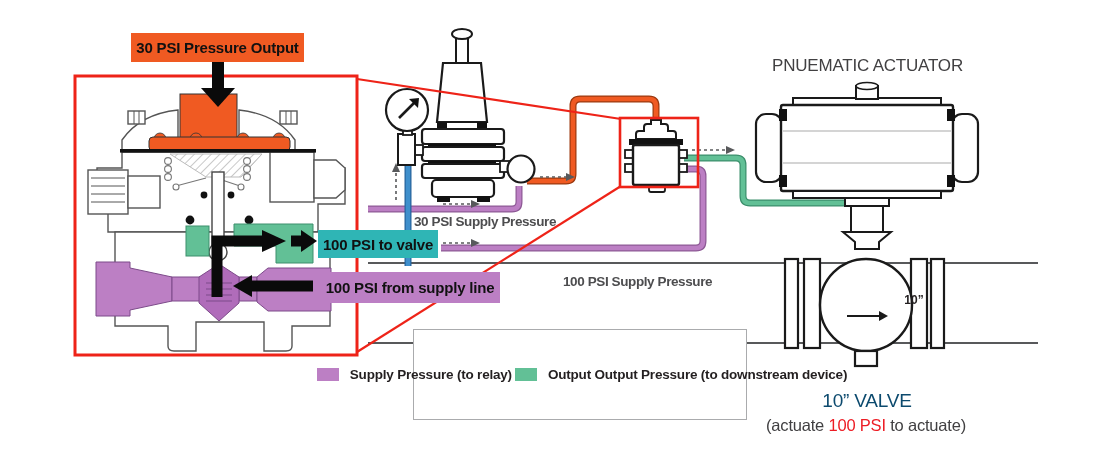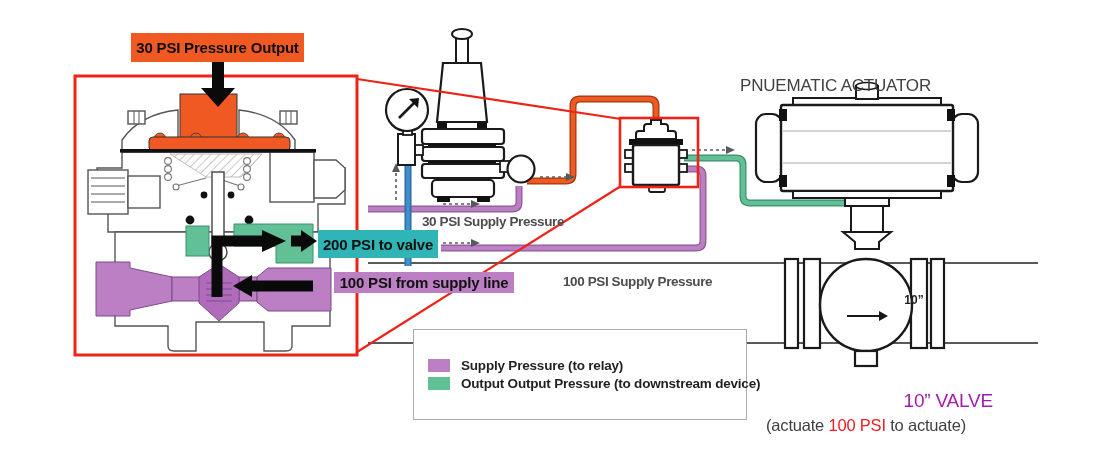--- a/index.html
+++ b/index.html
@@ -4,25 +4,25 @@
 <style>
   html,body{margin:0;padding:0;background:#fff;}
   #stage{position:relative;width:1100px;height:459px;background:#fff;overflow:hidden;
          font-family:"Liberation Sans",sans-serif;color:#231f20;}
   #art{position:absolute;left:0;top:0;width:1100px;height:459px;}
   .abs{position:absolute;}
   .callout-label{display:flex;align-items:center;justify-content:center;
     font-weight:700;font-size:15px;letter-spacing:-0.2px;color:#111;}
   .pipe-label{font-weight:700;font-size:13.5px;letter-spacing:-0.4px;color:#4d4d4f;white-space:nowrap;}
   .big-title{font-weight:400;font-size:17px;letter-spacing:-0.2px;color:#414042;text-align:center;white-space:nowrap;}
-  .valve-caption1{font-weight:400;font-size:19px;letter-spacing:-0.2px;color:#a21caf;text-align:right;white-space:nowrap;}
+  .valve-caption1{font-weight:400;font-size:19px;letter-spacing:-0.2px;color:#0c4a6e;text-align:center;white-space:nowrap;}
   .valve-caption2{font-weight:400;font-size:16.5px;letter-spacing:-0.2px;color:#414042;text-align:center;white-space:nowrap;}
   .valve-caption2 .hl{color:var(--highlight_red);text-align:right;}
   #legend{background:#fff;border:1.5px solid #aaabad;box-sizing:border-box;
-    display:flex;flex-direction:column;justify-content:center;gap:3px;padding:5px 10px 5px 14px;}
+    display:flex;flex-direction:row;justify-content:center;gap:3px;padding:5px 10px 5px 14px;}
   .legend-row{display:flex;align-items:center;gap:11px;}
   .legend-swatch{width:22px;height:13px;flex:0 0 auto;}
   .legend-text{font-weight:700;font-size:13.5px;letter-spacing:-0.2px;color:#231f20;white-space:nowrap;}
   .size-marker{font-weight:700;font-size:12px;color:#231f20;text-align:center;}
 </style>
 </head>
 <body>
 
 <div id="stage">
 
@@ -237,32 +237,32 @@
     <line x1="847" y1="316" x2="879" y2="316" stroke-width="2"></line>
     <polygon points="879,311 879,321 888,316" fill="#1a1a1a" stroke="none"></polygon>
   </g>
 </svg>
 
 <div class="abs callout-label" style="left:131px;top:33px;width:173px;height:29px;background:var(--variable);">
   <span>30 PSI Pressure Output</span>
 </div>
 
 <div class="abs callout-label" style="left:318px;top:230px;width:120px;height:28px;background:var(--teal_label);">
-  <span>200 PSI to valve</span>
-</div>
-
-<div class="abs callout-label" style="left:334px;top:272px;width:180px;height:21px;background:var(--supply);">
+  <span>100 PSI to valve</span>
+</div>
+
+<div class="abs callout-label" style="left:320px;top:272px;width:180px;height:31px;background:var(--supply);">
   <span>100 PSI from supply line</span>
 </div>
 
-<div class="abs pipe-label" style="left:414px;top:214px;margin-left:8px;">30 PSI Supply Pressure</div>
+<div class="abs pipe-label" style="left:414px;top:214px;">30 PSI Supply Pressure</div>
 
 <div class="abs pipe-label" style="left:563px;top:230px;margin-top:44px;">100 PSI Supply Pressure</div>
 
-<div class="abs big-title" style="left:708px;top:56px;width:255px;margin-top:20px;">PNUEMATIC ACTUATOR</div>
+<div class="abs big-title" style="left:740px;top:56px;width:255px;">PNUEMATIC ACTUATOR</div>
 
 <div class="abs size-marker" style="left:894px;top:293px;width:40px;">10”</div>
 
 <div class="abs valve-caption1" style="left:741px;top:390px;width:252px;">10” VALVE</div>
 
 <div class="abs valve-caption2" style="left:716px;top:416px;width:300px;">
   <span>(actuate </span><span class="hl">100 PSI</span><span> to actuate)</span>
 </div>
 
 <div id="legend" class="abs" style="left:413px;top:329px;width:334px;height:91px;">

